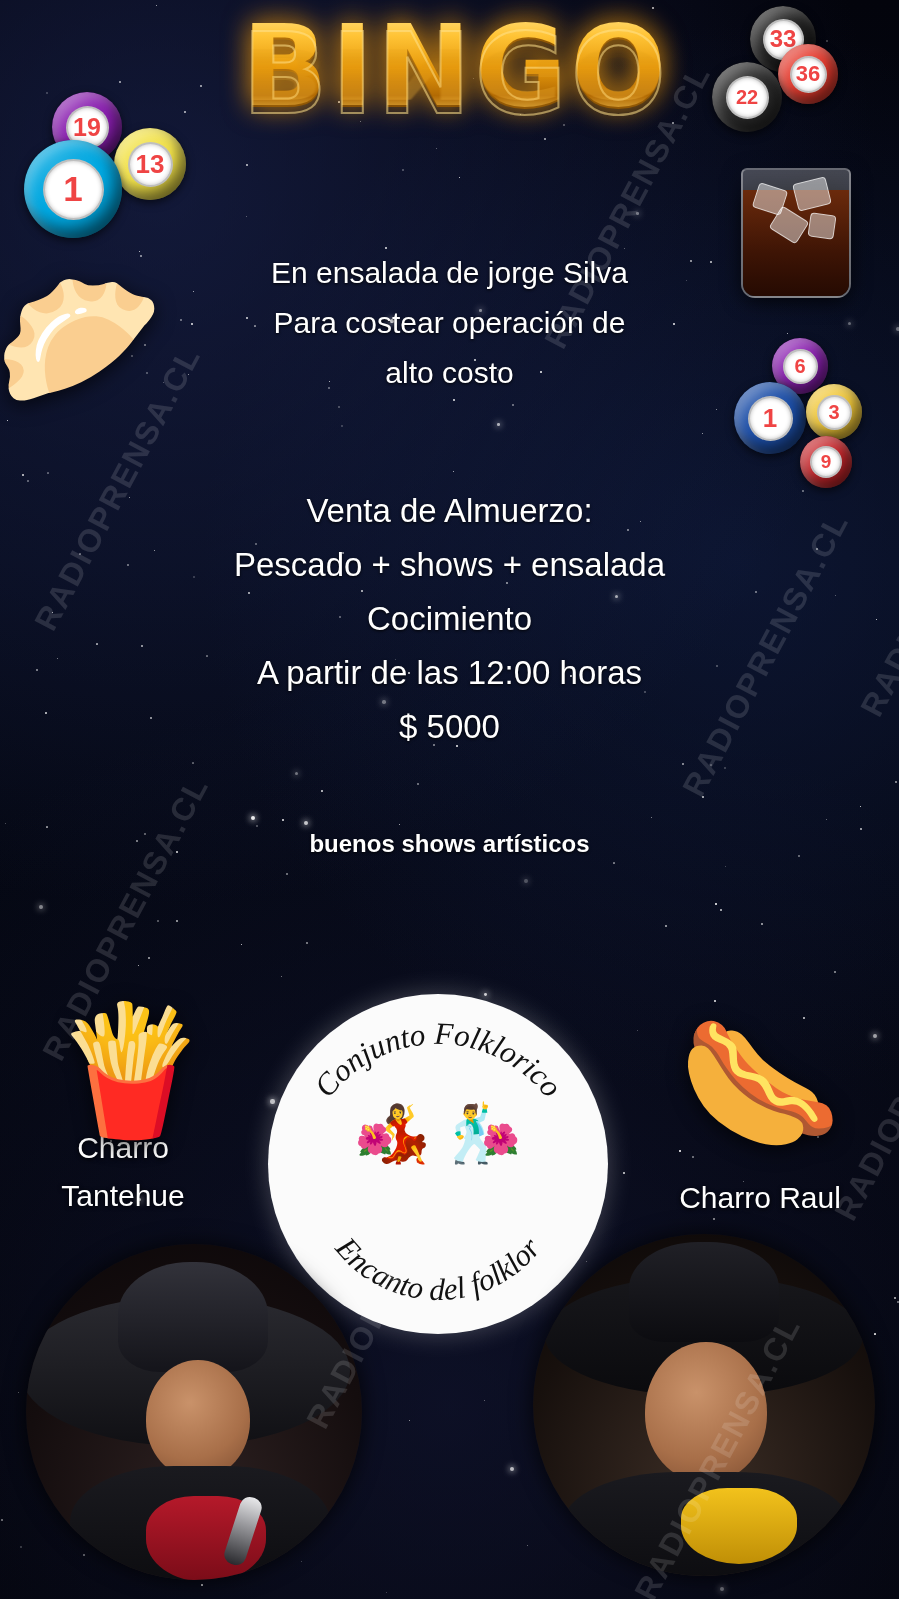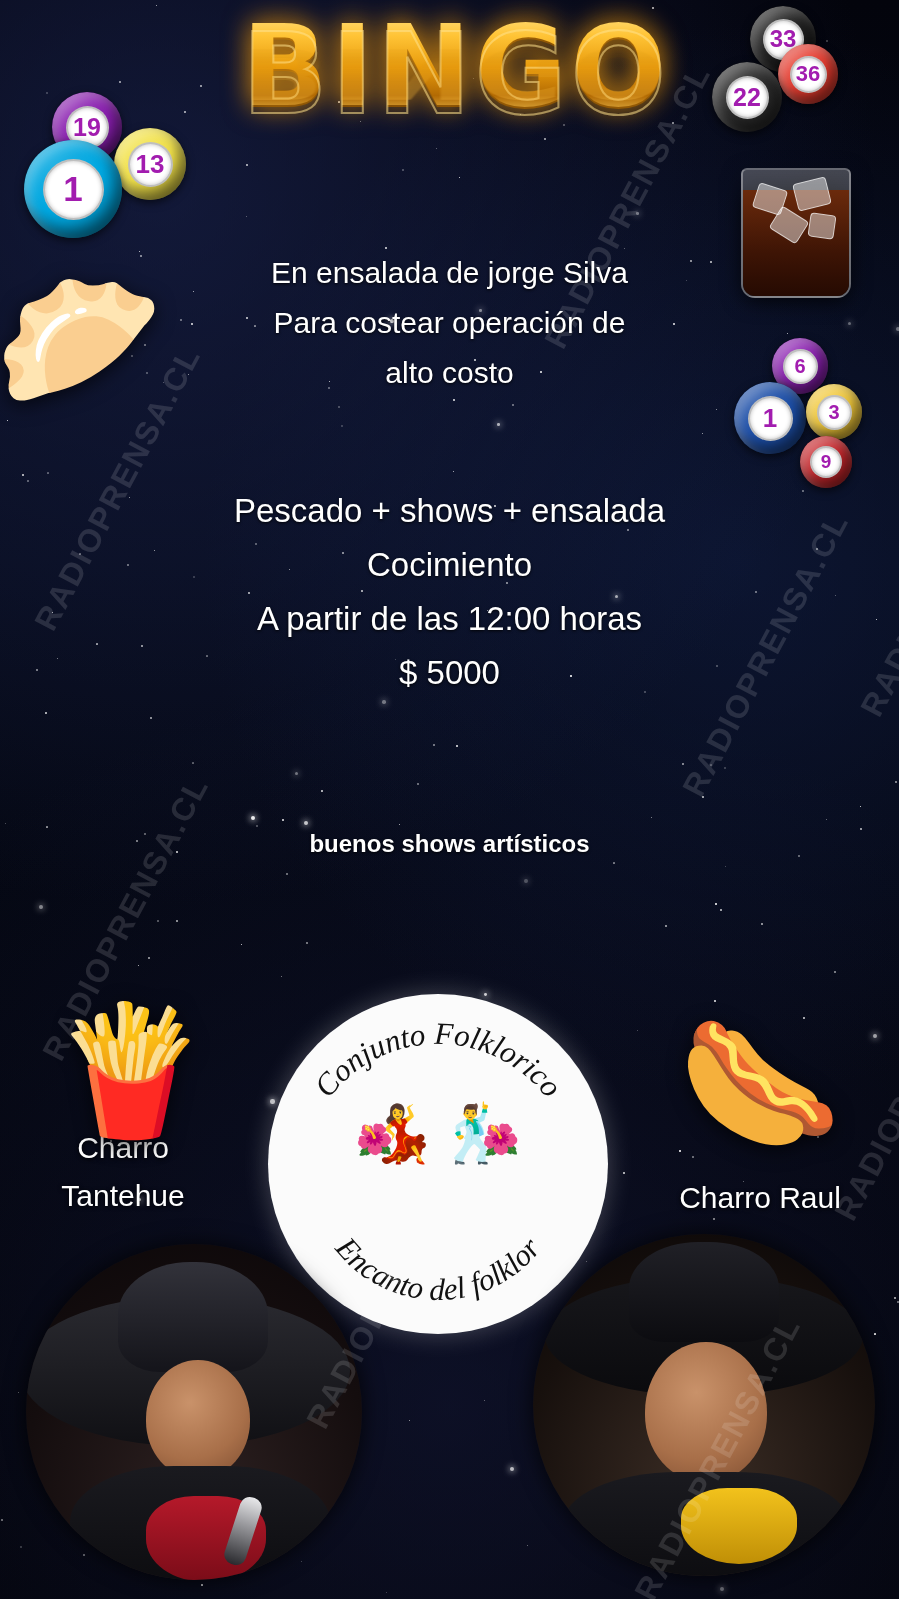--- a/index.html
+++ b/index.html
@@ -143,21 +143,21 @@
     font-weight: 700;
     color: #fff;
     box-shadow: inset -6px -8px 14px rgba(0,0,0,.45), inset 6px 6px 12px rgba(255,255,255,.35), 0 3px 8px rgba(0,0,0,.6);
   }
   .ball .inner {
     background: #fff;
     border-radius: 50%;
     display: flex;
     align-items: center;
     justify-content: center;
-    color: #a21caf;
+    color: #ef4444;
     box-shadow: inset 0 0 4px rgba(0,0,0,.25);
   }
 
   
   .art {
     position: absolute;
     line-height: 1;
     filter: drop-shadow(0 4px 10px rgba(0,0,0,.7));
     user-select: none;
   }
@@ -522,20 +522,21 @@
     <span class="bingo-reflect">BINGO</span>
   </div>
 
   <div class="block" id="benefit">
     <div class="line">En ensalada de jorge Silva</div>
     <div class="line">Para costear operación de</div>
     <div class="line">alto costo</div>
   </div>
 
   <div class="block" id="lunch">
+    <div class="line">Venta de Almuerzo:</div>
     <div class="line">Pescado + shows + ensalada</div>
     <div class="line">Cocimiento</div>
     <div class="line">A partir de las 12:00 horas</div>
     <div class="line">$ 5000</div>
   </div>
 
   <div class="block" id="bingo-note">
     <div class="line">buenos shows artísticos</div>
   </div>
 
@@ -558,21 +559,21 @@
       <div class="ball" style="left: 24px; top: 140px; width: 98px; height: 98px; background: radial-gradient(circle at 34% 28%, rgba(255, 255, 255, 0.133) 0%, rgb(0, 167, 224) 46%, rgba(0, 0, 0, 0.4) 100%), rgb(0, 167, 224);">
         <div class="inner" style="width: 61px; height: 61px; font-size: 35px; border: 2px solid rgba(0, 0, 0, 0.25);">1</div>
       </div>
       <div class="ball" style="left: 750px; top: 6px; width: 66px; height: 66px; background: radial-gradient(circle at 34% 28%, rgba(255, 255, 255, 0.133) 0%, rgb(31, 31, 31) 46%, rgba(0, 0, 0, 0.4) 100%), rgb(31, 31, 31);">
         <div class="inner" style="width: 41px; height: 41px; font-size: 24px; border: 2px solid rgba(0, 0, 0, 0.25);">33</div>
       </div>
       <div class="ball" style="left: 778px; top: 44px; width: 60px; height: 60px; background: radial-gradient(circle at 34% 28%, rgba(255, 255, 255, 0.133) 0%, rgb(230, 59, 46) 46%, rgba(0, 0, 0, 0.4) 100%), rgb(230, 59, 46);">
         <div class="inner" style="width: 37px; height: 37px; font-size: 22px; border: 2px solid rgba(0, 0, 0, 0.25);">36</div>
       </div>
       <div class="ball" style="left: 712px; top: 62px; width: 70px; height: 70px; background: radial-gradient(circle at 34% 28%, rgba(255, 255, 255, 0.133) 0%, rgb(43, 43, 43) 46%, rgba(0, 0, 0, 0.4) 100%), rgb(43, 43, 43);">
-        <div class="inner" style="width: 43px; height: 43px; font-size: 25px; border: 2px solid rgba(0, 0, 0, 0.25);">22</div>
+        <div class="inner" style="width: 43px; height: 43px; font-size: 20px; border: 2px solid rgba(0, 0, 0, 0.25);">22</div>
       </div>
       <div class="ball" style="left: 772px; top: 338px; width: 56px; height: 56px; background: radial-gradient(circle at 34% 28%, rgba(255, 255, 255, 0.133) 0%, rgb(138, 31, 176) 46%, rgba(0, 0, 0, 0.4) 100%), rgb(138, 31, 176);">
         <div class="inner" style="width: 35px; height: 35px; font-size: 20px; border: 2px solid rgba(0, 0, 0, 0.25);">6</div>
       </div>
       <div class="ball" style="left: 734px; top: 382px; width: 72px; height: 72px; background: radial-gradient(circle at 34% 28%, rgba(255, 255, 255, 0.133) 0%, rgb(29, 79, 168) 46%, rgba(0, 0, 0, 0.4) 100%), rgb(29, 79, 168);">
         <div class="inner" style="width: 45px; height: 45px; font-size: 26px; border: 2px solid rgba(0, 0, 0, 0.25);">1</div>
       </div>
       <div class="ball" style="left: 806px; top: 384px; width: 56px; height: 56px; background: radial-gradient(circle at 34% 28%, rgba(255, 255, 255, 0.133) 0%, rgb(242, 201, 58) 46%, rgba(0, 0, 0, 0.4) 100%), rgb(242, 201, 58);">
         <div class="inner" style="width: 35px; height: 35px; font-size: 20px; border: 2px solid rgba(0, 0, 0, 0.25);">3</div>
       </div>

